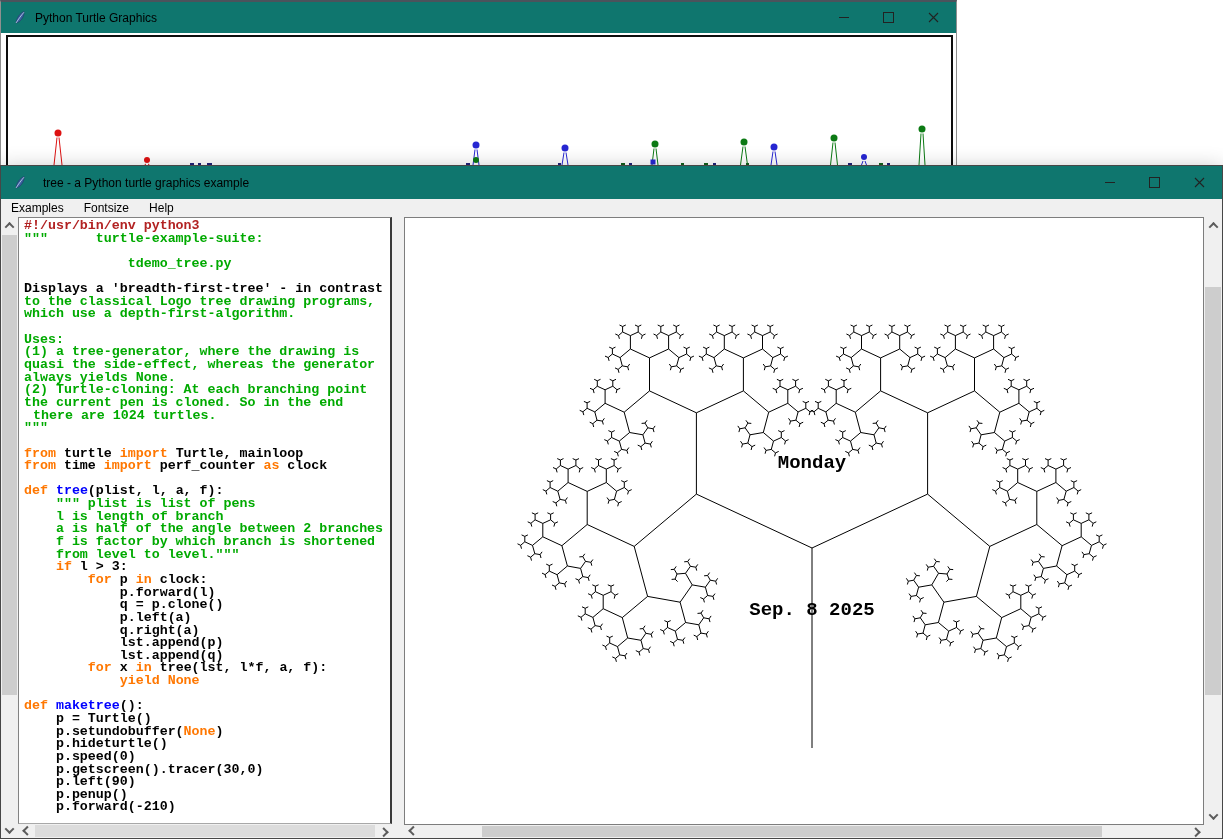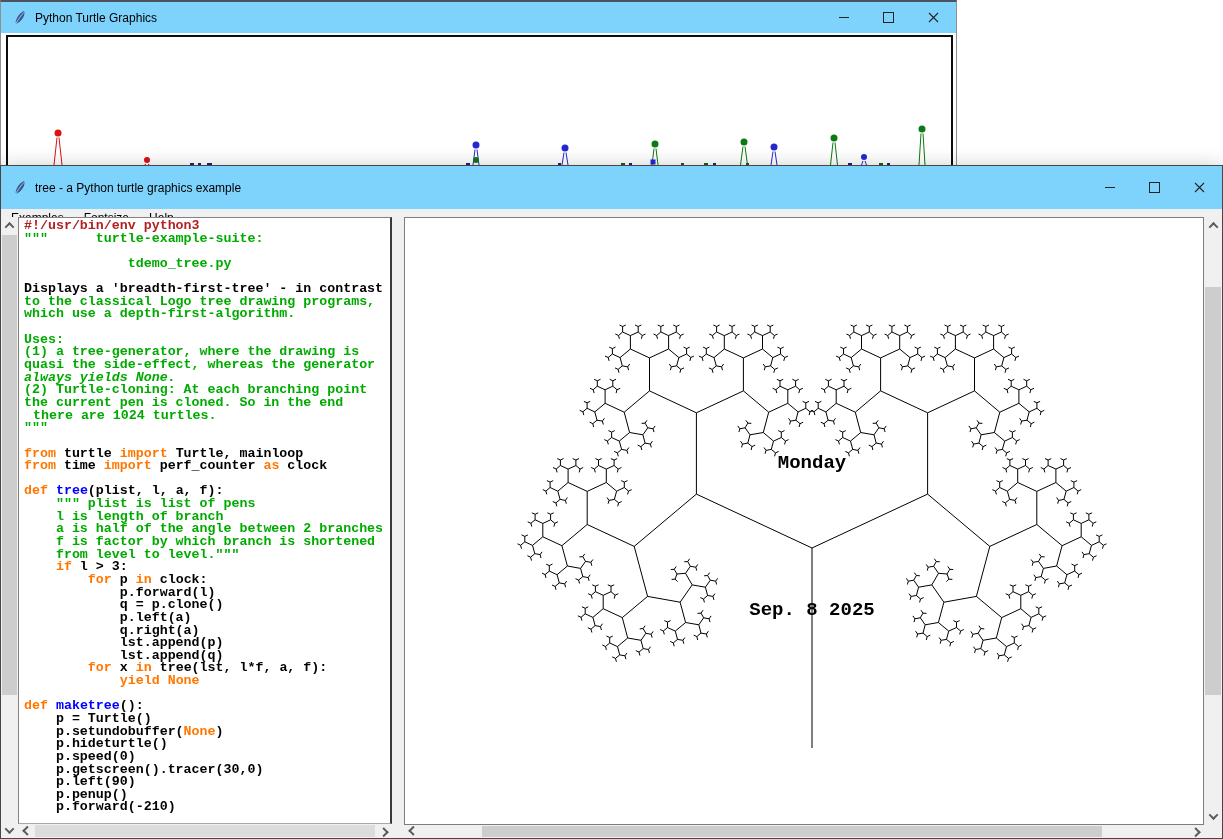--- a/index.html
+++ b/index.html
@@ -1,33 +1,33 @@
 <!DOCTYPE html>
 <html><head>
 <meta charset="utf-8">
 <style>
   html,body{margin:0;padding:0;}
   body{width:1223px;height:839px;position:relative;background:#fff;overflow:hidden;
        font-family:"Liberation Sans",sans-serif;-webkit-font-smoothing:antialiased;}
   .window{position:absolute;box-sizing:border-box;background:#fff;}
   
   .bg-window{left:0;top:0;width:957px;height:400px;border:1px solid #8f8f8f;border-top:2px solid #4b535c;}
-  .titlebar{height:31px;display:flex;align-items:center;background:#7dd3fc;position:relative;}
+  .titlebar{height:31px;display:flex;align-items:center;background:#0f766e;position:relative;}
   .app-icon{margin:0 8px 0 11px;display:flex;align-items:center;}
   .title-text{font-size:12px;color:#000;}
   .win-controls{position:absolute;right:0;top:0;height:100%;display:flex;}
   .wbtn{width:45px;height:100%;display:flex;align-items:center;justify-content:center;cursor:default;}
   .glyph-min{width:10px;height:1px;background:#222;display:block;}
   .glyph-max{width:9px;height:9px;border:1px solid #222;display:block;}
   .bg-canvas{position:absolute;left:5px;right:3px;top:33px;bottom:0;border:2px solid #0d0d0d;background:#fff;}
   #bg-sprites{position:absolute;left:0;top:0;pointer-events:none;}
   
   .fg-window{left:0;top:165px;width:1223px;height:674px;border:1px solid #474747;background:#f0f0f0;
              box-shadow:0 6px 22px rgba(0,0,0,.32);}
-  .fg-titlebar{height:43px;}
+  .fg-titlebar{height:33px;gap:8px;}
   .menubar{height:18px;background:#f0f0f0;display:flex;align-items:center;font-size:12px;color:#000;}
   .menu-item{padding:2px 10px 3px 10px;}
   .content{position:absolute;left:0;right:0;top:51px;bottom:0;background:#f0f0f0;}
   
   .sb{position:absolute;background:#f0f0f0;}
   .sb-arrow{position:absolute;display:flex;align-items:center;justify-content:center;background:#f0f0f0;}
   .sb-thumb{position:absolute;background:#cdcdcd;}
   .chv{display:block;width:5px;height:5px;border-left:2px solid #5c5c5c;border-top:2px solid #5c5c5c;}
   .chv.up{transform:rotate(45deg) translate(1px,1px);}
   .chv.down{transform:rotate(225deg) translate(1px,1px);}
@@ -168,21 +168,21 @@
         <div class="cl">&nbsp;</div>
         <div class="cl"><span style="color: rgb(0, 170, 0);">             tdemo_tree.py</span></div>
         <div class="cl">&nbsp;</div>
         <div class="cl"><span style="color: #000000;">Displays a 'breadth-first-tree' - in contrast</span></div>
         <div class="cl"><span style="color: rgb(0, 170, 0);">to the classical Logo tree drawing programs,</span></div>
         <div class="cl"><span style="color: rgb(0, 170, 0);">which use a depth-first-algorithm.</span></div>
         <div class="cl">&nbsp;</div>
         <div class="cl"><span style="color: rgb(0, 170, 0);">Uses:</span></div>
         <div class="cl"><span style="color: rgb(0, 170, 0);">(1) a tree-generator, where the drawing is</span></div>
         <div class="cl"><span style="color: rgb(0, 170, 0);">quasi the side-effect, whereas the generator</span></div>
-        <div class="cl"><span style="color: rgb(0, 170, 0); font-style: italic;">always yields None.</span></div>
+        <div class="cl"><span style="color: rgb(0, 170, 0);">always yields None.</span></div>
         <div class="cl"><span style="color: rgb(0, 170, 0);">(2) Turtle-cloning: At each branching point</span></div>
         <div class="cl"><span style="color: rgb(0, 170, 0);">the current pen is cloned. So in the end</span></div>
         <div class="cl"><span style="color: rgb(0, 170, 0); margin-left: 9px;">there are 1024 turtles.</span></div>
         <div class="cl"><span style="color: rgb(0, 170, 0);">"""</span></div>
         <div class="cl">&nbsp;</div>
         <div class="cl"><span style="color: rgb(255, 119, 0);">from</span><span style="color: rgb(0, 0, 0);"> turtle </span><span style="color: rgb(255, 119, 0);">import</span><span style="color: rgb(0, 0, 0);"> Turtle, mainloop</span></div>
         <div class="cl"><span style="color: rgb(255, 119, 0);">from</span><span style="color: rgb(0, 0, 0);"> time </span><span style="color: rgb(255, 119, 0);">import</span><span style="color: rgb(0, 0, 0);"> perf_counter </span><span style="color: rgb(255, 119, 0);">as</span><span style="color: rgb(0, 0, 0);"> clock</span></div>
         <div class="cl">&nbsp;</div>
         <div class="cl"><span style="color: rgb(255, 119, 0);">def</span><span style="color: rgb(0, 0, 0);"> </span><span style="color: rgb(0, 0, 255);">tree</span><span style="color: rgb(0, 0, 0);">(plist, l, a, f):</span></div>
         <div class="cl"><span style="color: rgb(0, 0, 0);">    </span><span style="color: rgb(0, 170, 0);">""" plist is list of pens</span></div>

